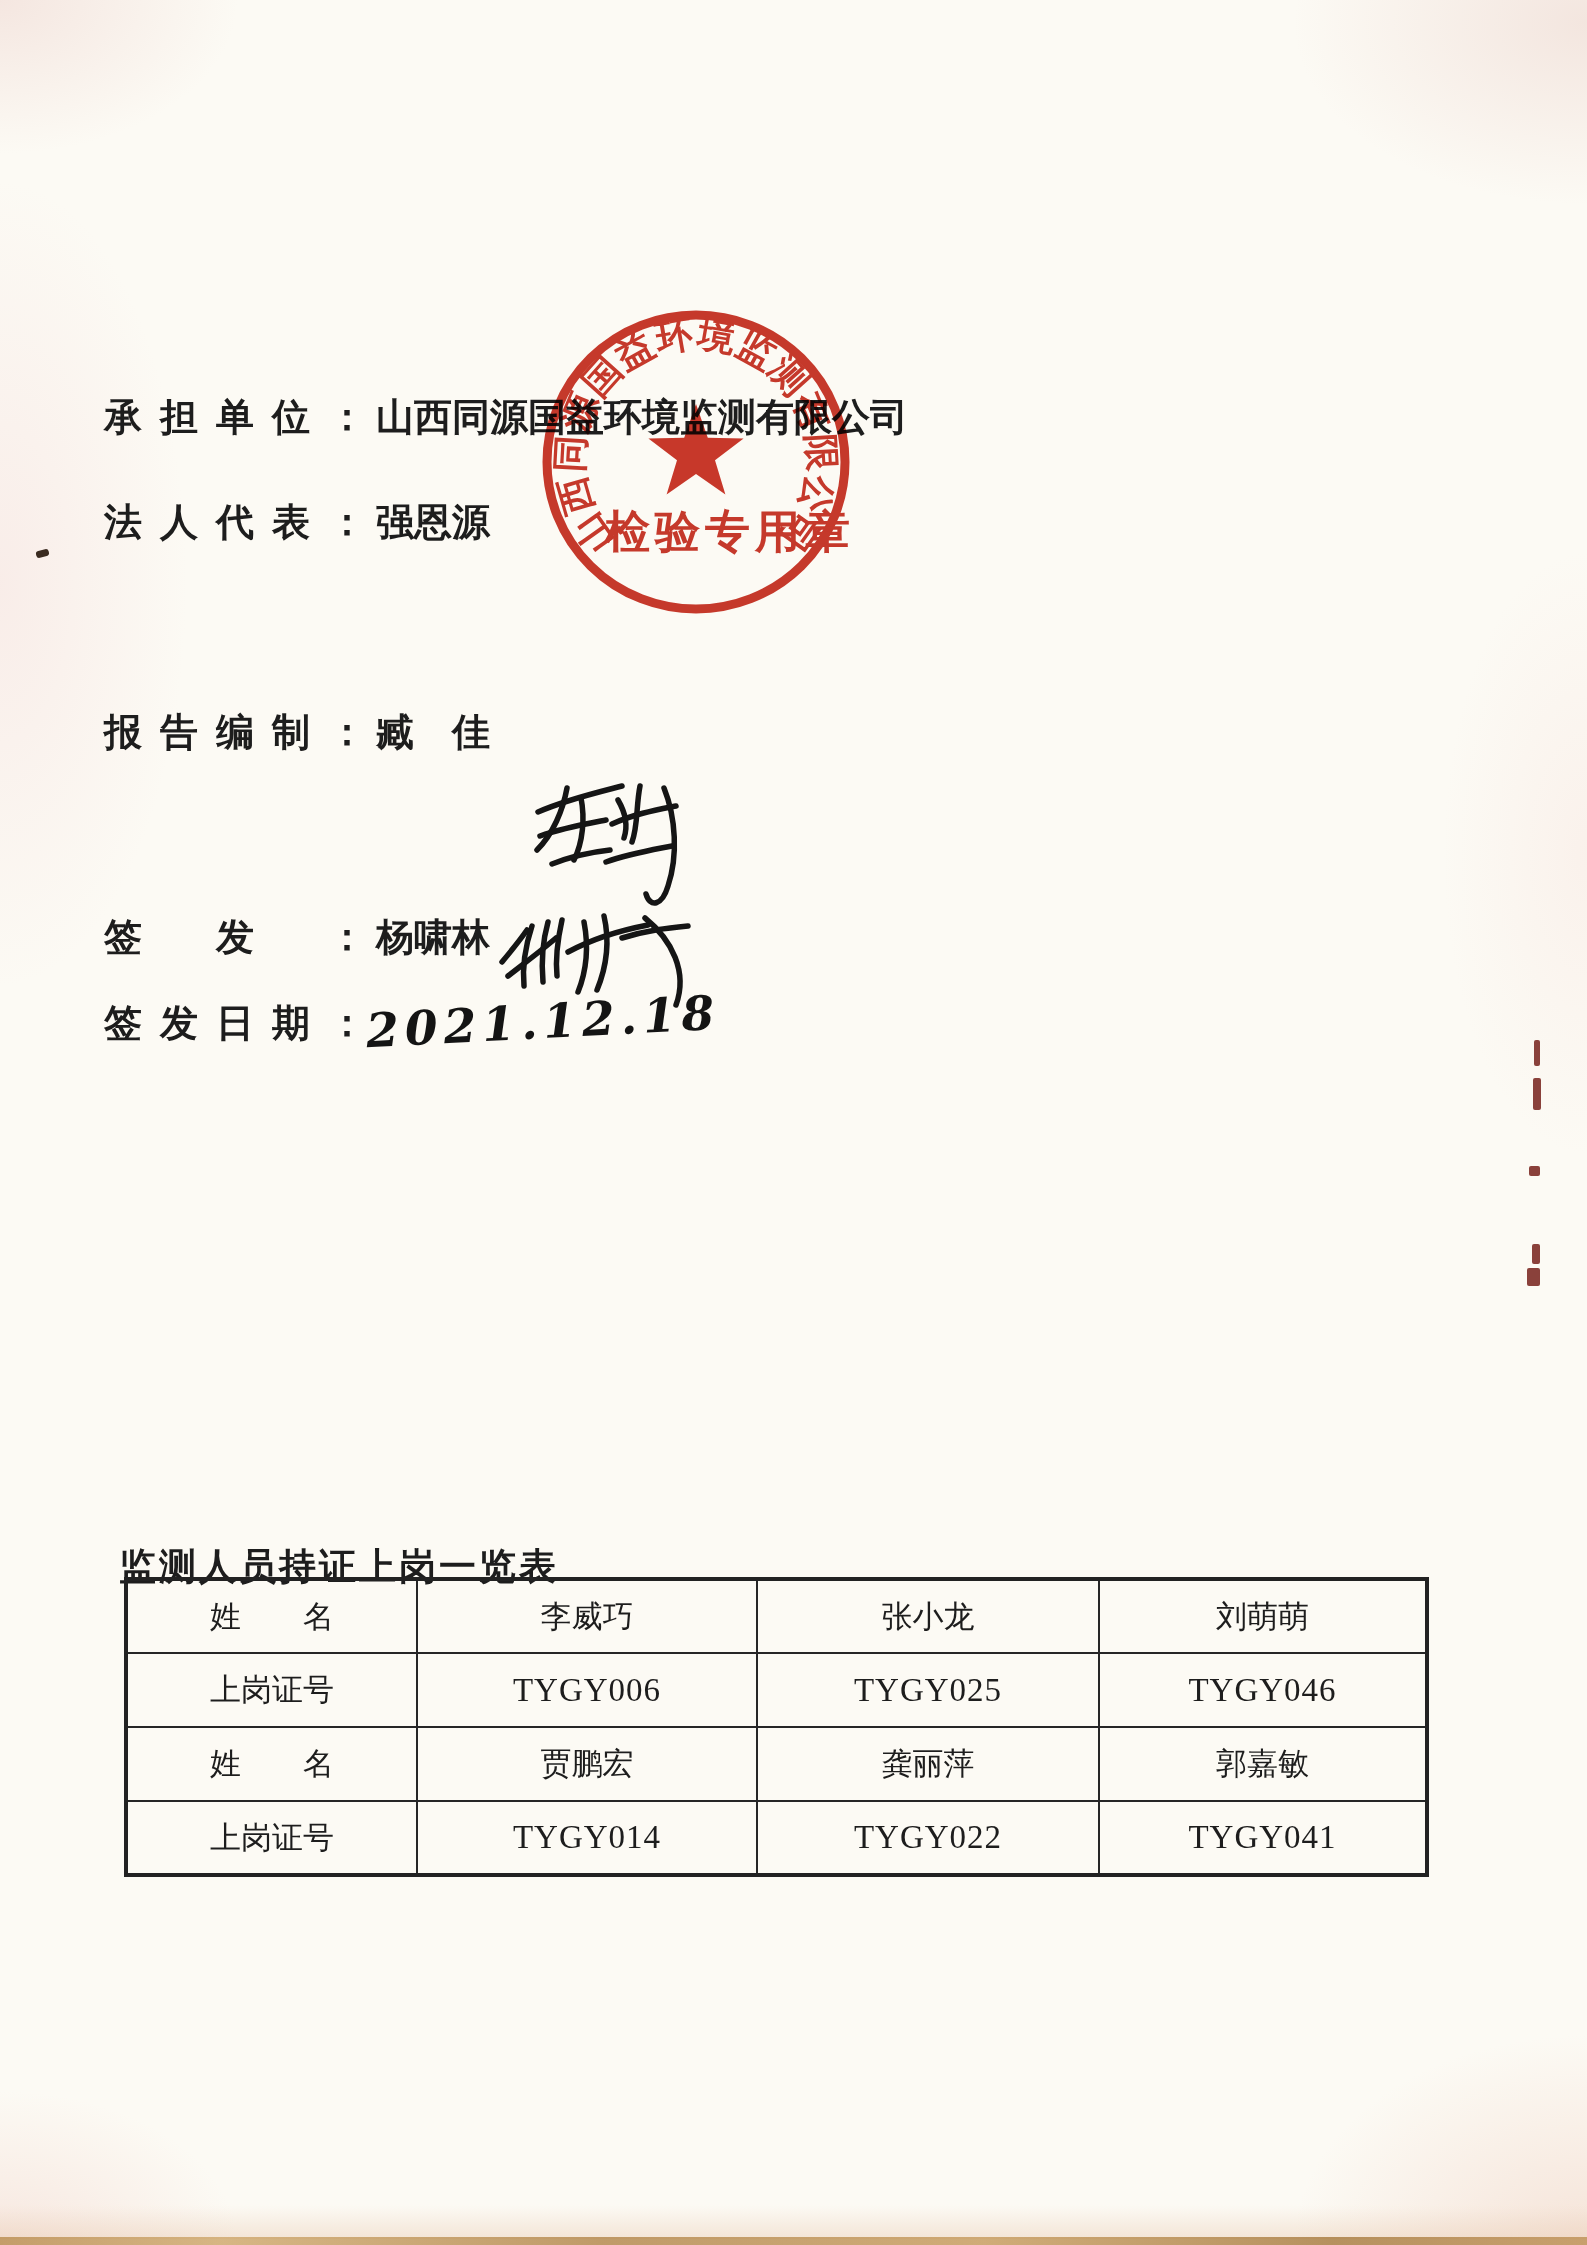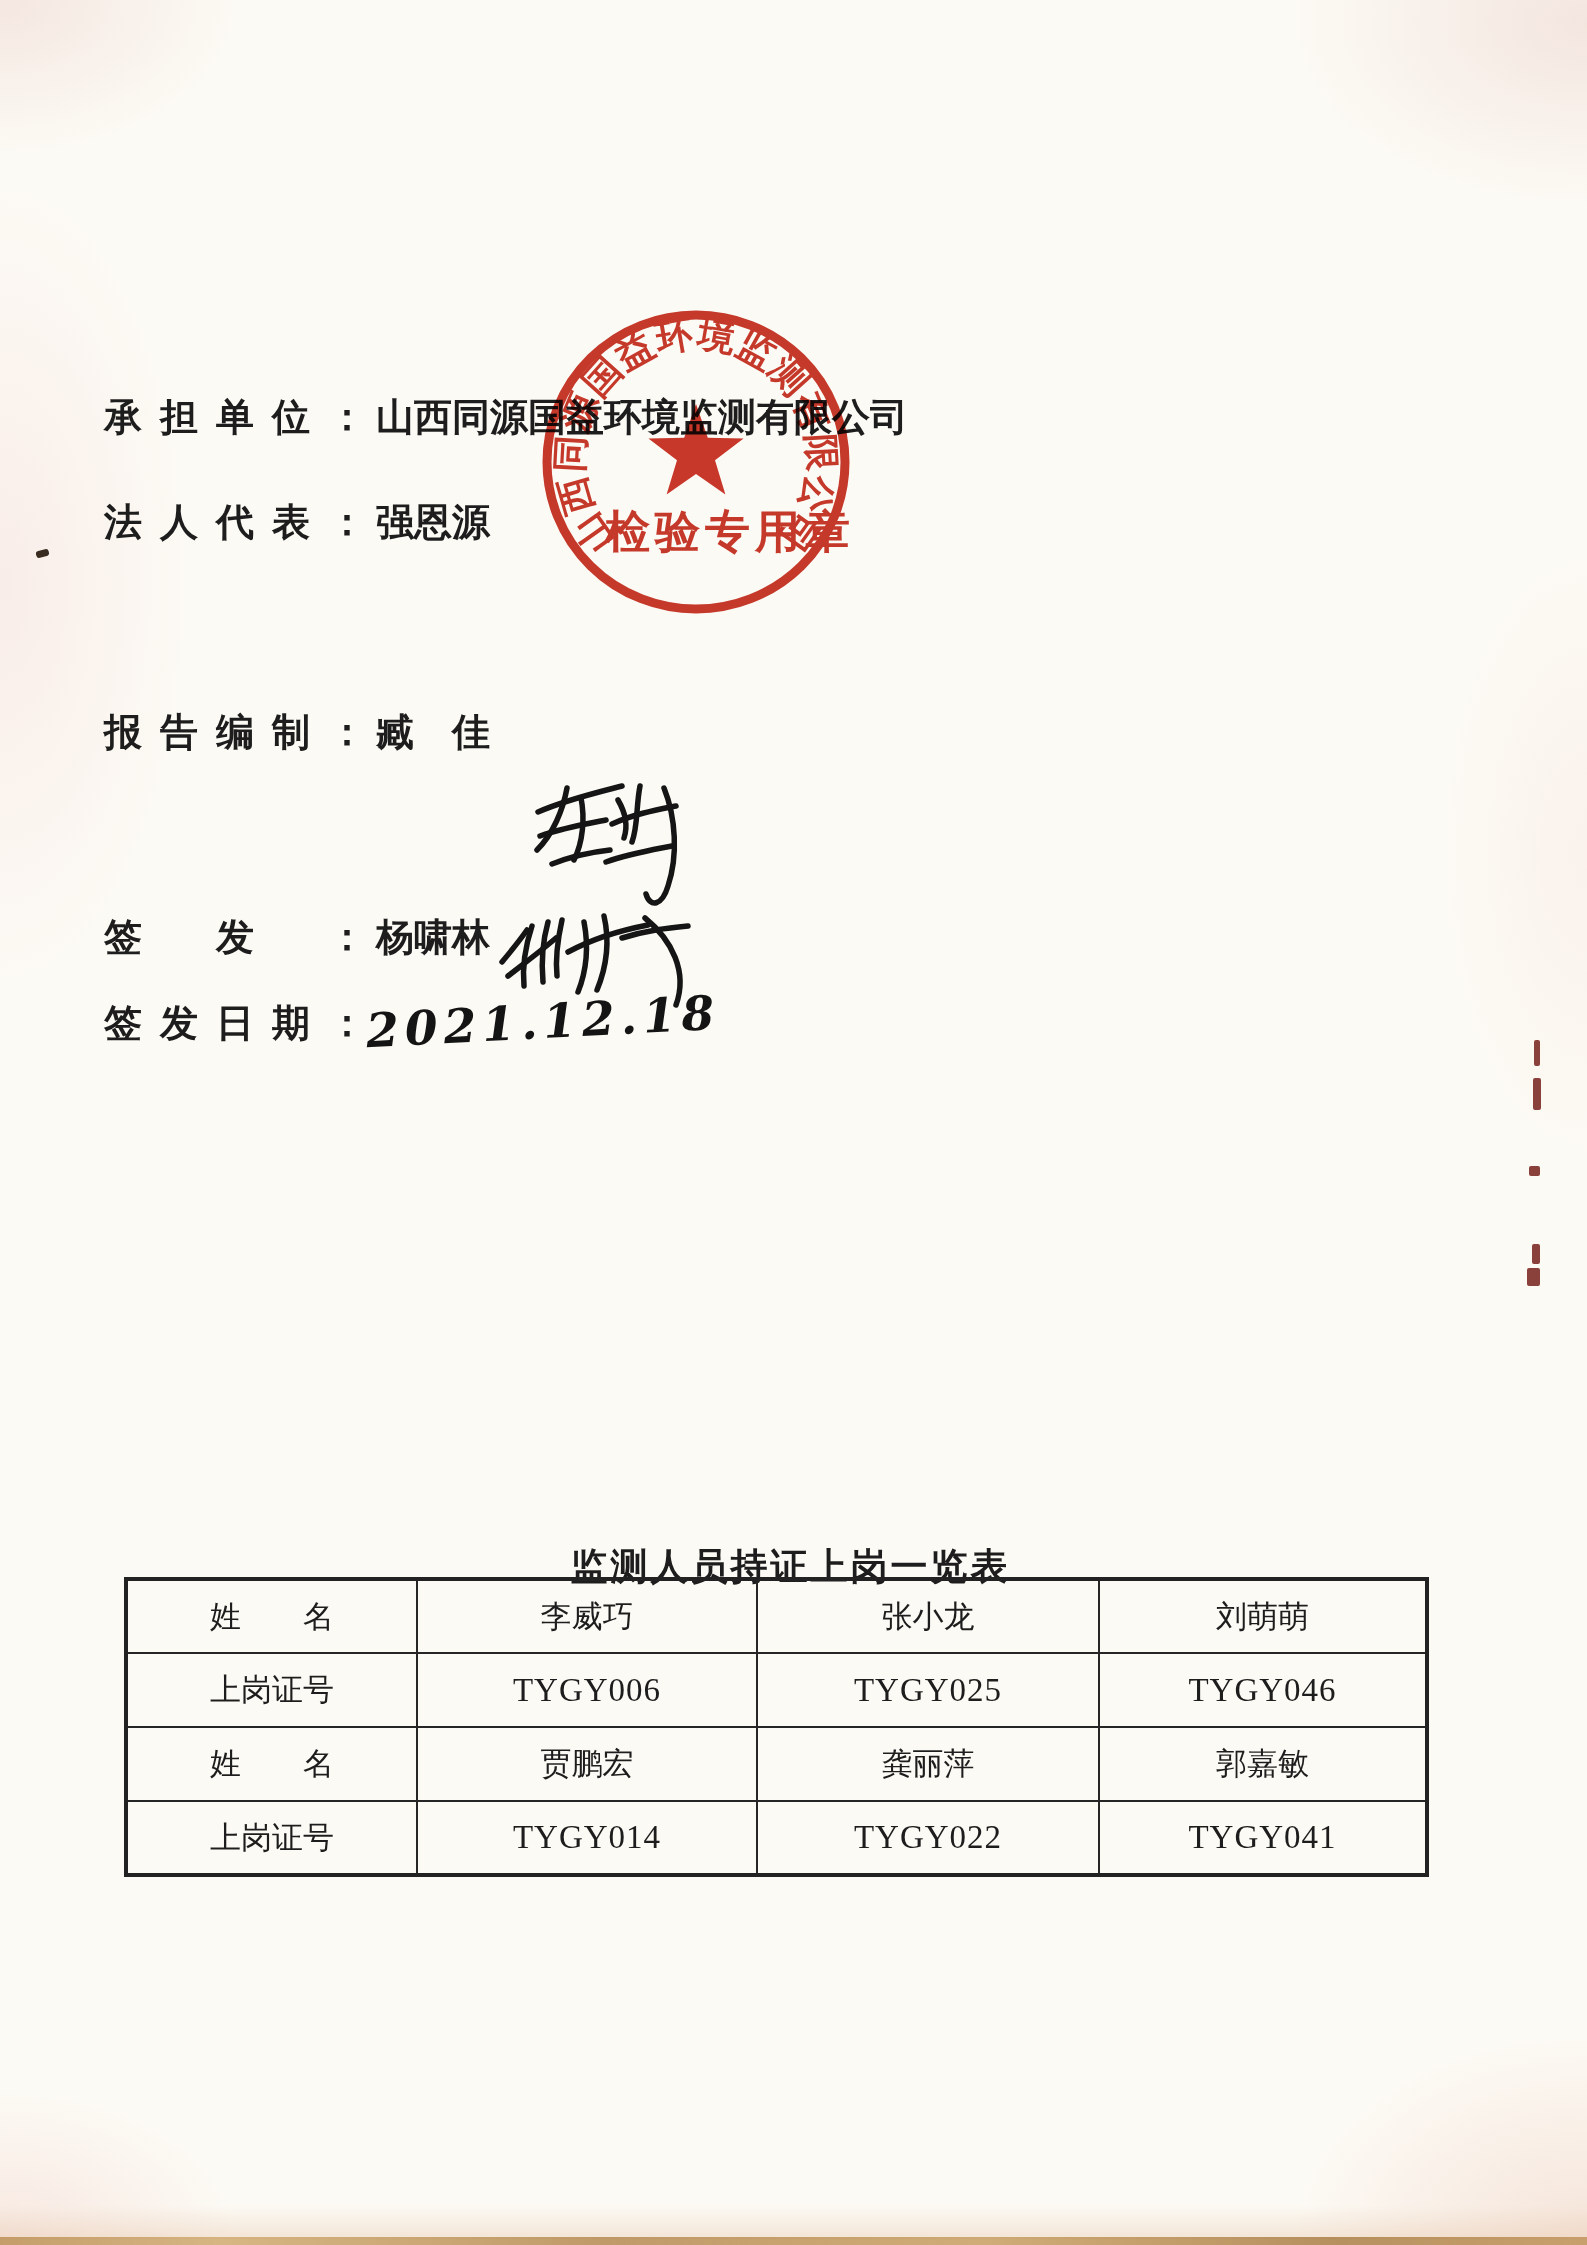--- a/index.html
+++ b/index.html
@@ -18,21 +18,21 @@
   .info-line{position:absolute;left:104px;white-space:nowrap;font-size:38px;font-weight:700;line-height:1.15;}
   .lbl{display:inline-block;width:262px;text-align:justify;text-align-last:justify;}
   .val{margin-left:10px;}
   .seal{position:absolute;left:538px;top:310px;width:322px;height:322px;mix-blend-mode:multiply;opacity:.92;}
   .sig-layer{position:absolute;left:0;top:0;width:1587px;height:2245px;pointer-events:none;}
   .hand-date{
     position:absolute;left:366px;top:994px;font-size:47px;font-style:italic;font-weight:700;
     letter-spacing:6px;color:#141414;transform:rotate(-3deg);
     font-family:"DejaVu Serif","Liberation Serif",serif;
   }
-  .tbl-title{position:absolute;left:140px;top:1542px;width:1301px;text-align:center;
+  .tbl-title{position:absolute;left:119px;top:1542px;width:1301px;
     font-size:37px;font-weight:700;letter-spacing:3px;font-family:Liberation Serif, serif;}
   table.personnel{
     position:absolute;left:124px;top:1577px;width:1301px;height:298px;
     border-collapse:collapse;table-layout:fixed;font-size:31px;
   }
   table.personnel td{
     border:2px solid #262626;text-align:center;vertical-align:middle;padding:0;
     font-family:"Liberation Serif","DejaVu Serif",serif;
   }
   table.personnel{border:4px solid #222;}

